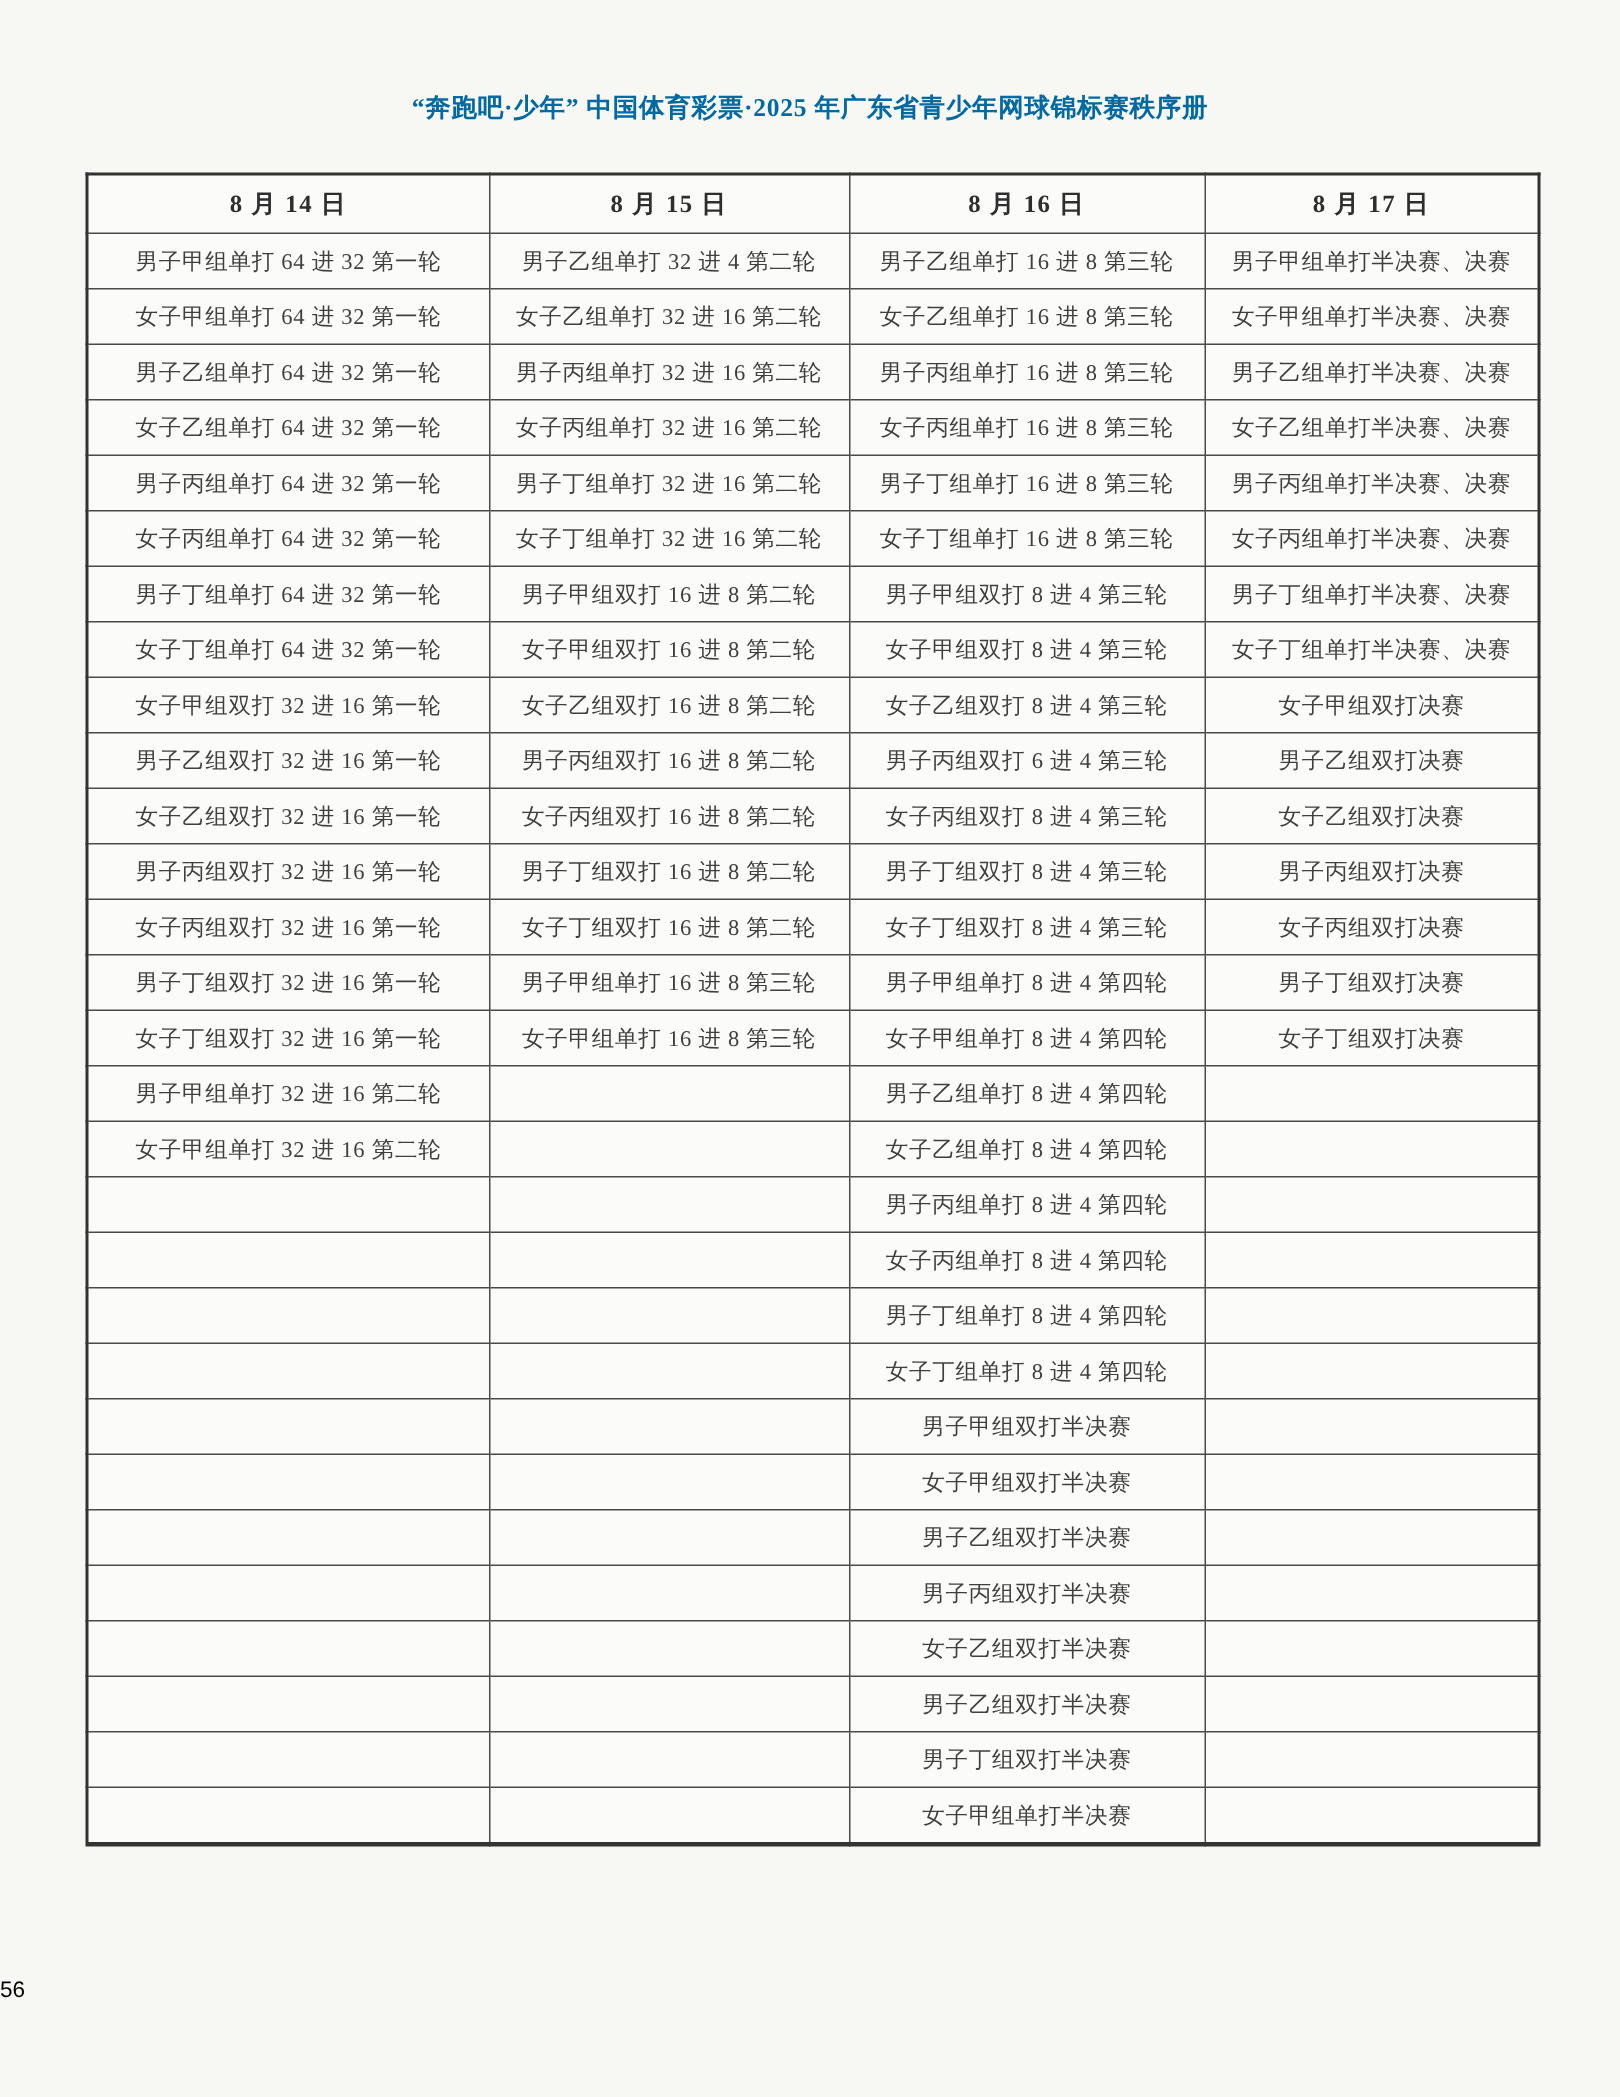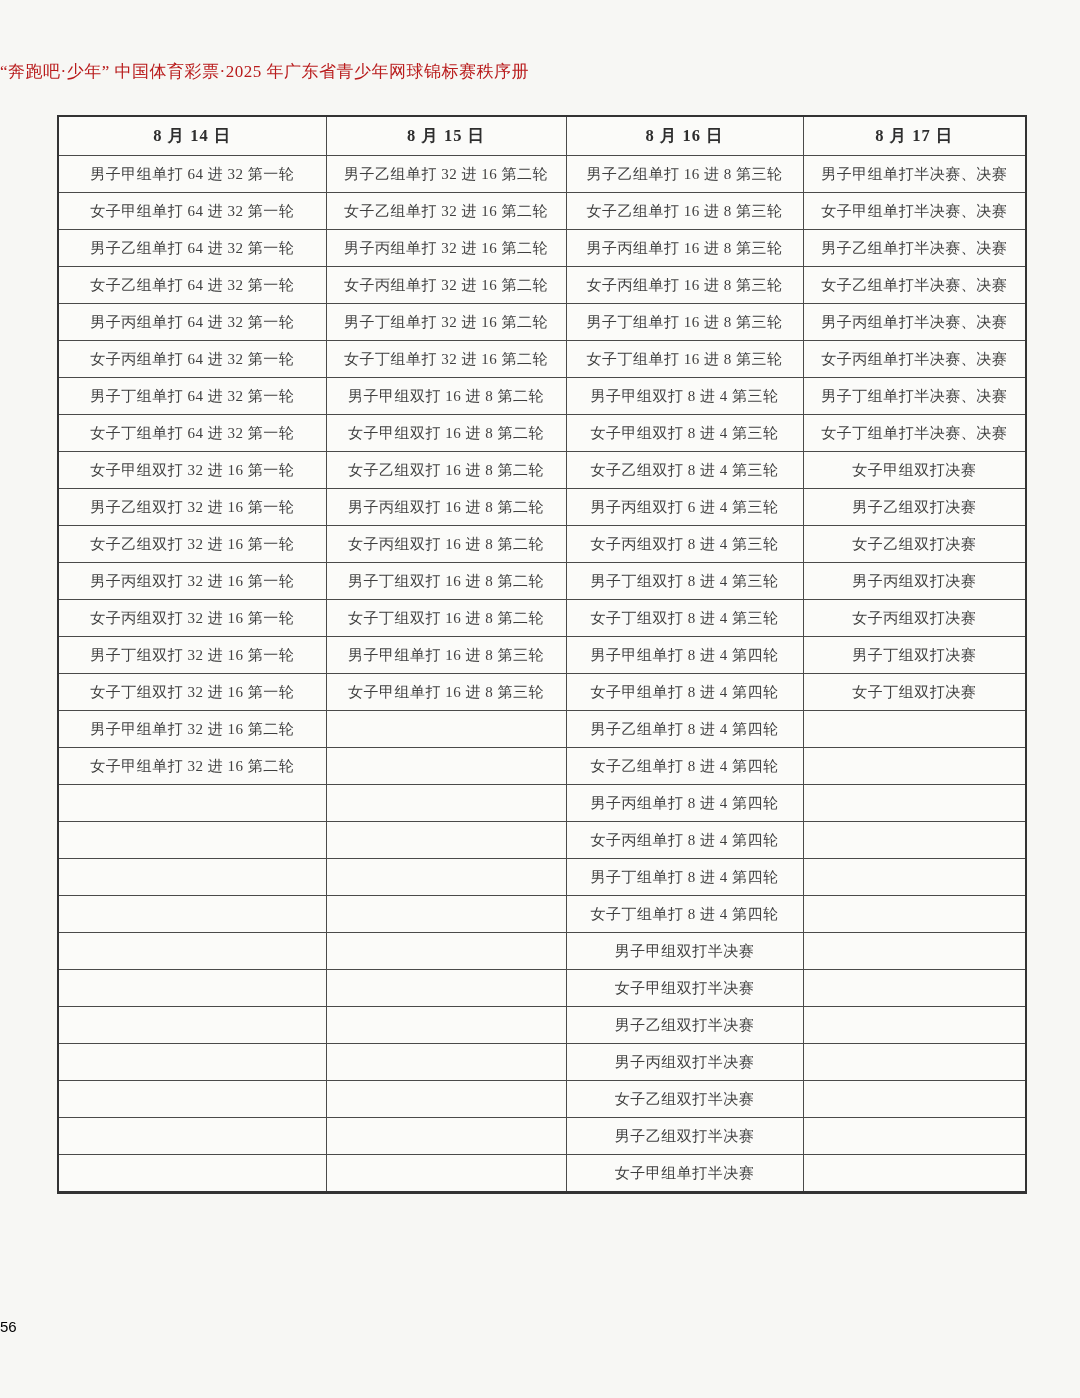--- a/index.html
+++ b/index.html
@@ -16,25 +16,25 @@
   }
   .page {
     position: absolute;
     inset: 0;
   }
   .doc-title {
     position: absolute;
     top: 60px;
     left: 0;
     width: 100%;
-    text-align: left;
+    text-align: center;
     font-size: 17px;
     letter-spacing: 0.5px;
-    color: #b91c1c;
-    font-weight: 400;
+    color: #0369a1;
+    font-weight: 700;
   }
   table.schedule {
     position: absolute;
     top: 115px;
     left: 57px;
     width: 968px;
     border-collapse: collapse;
     table-layout: fixed;
     background: #fbfbf9;
     border: 2px solid #333333;
@@ -91,21 +91,21 @@
       <tr id="header-row">
           <th>8 月 14 日</th>
           <th>8 月 15 日</th>
           <th>8 月 16 日</th>
           <th>8 月 17 日</th>
         </tr>
     </thead>
     <tbody id="table-body">
         <tr>
           <td>男子甲组单打 64 进 32 第一轮</td>
-          <td>男子乙组单打 32 进 16 第二轮</td>
+          <td>男子乙组单打 32 进 4 第二轮</td>
           <td>男子乙组单打 16 进 8 第三轮</td>
           <td>男子甲组单打半决赛、决赛</td>
         </tr>
         <tr>
           <td>女子甲组单打 64 进 32 第一轮</td>
           <td>女子乙组单打 32 进 16 第二轮</td>
           <td>女子乙组单打 16 进 8 第三轮</td>
           <td>女子甲组单打半决赛、决赛</td>
         </tr>
         <tr>
@@ -254,20 +254,26 @@
         </tr>
         <tr>
           <td></td>
           <td></td>
           <td>男子乙组双打半决赛</td>
           <td></td>
         </tr>
         <tr>
           <td></td>
           <td></td>
+          <td>男子丁组双打半决赛</td>
+          <td></td>
+        </tr>
+        <tr>
+          <td></td>
+          <td></td>
           <td>女子甲组单打半决赛</td>
           <td></td>
         </tr>
       </tbody>
   </table>
 
   <div class="page-number">56</div>
 
 </div>
 

